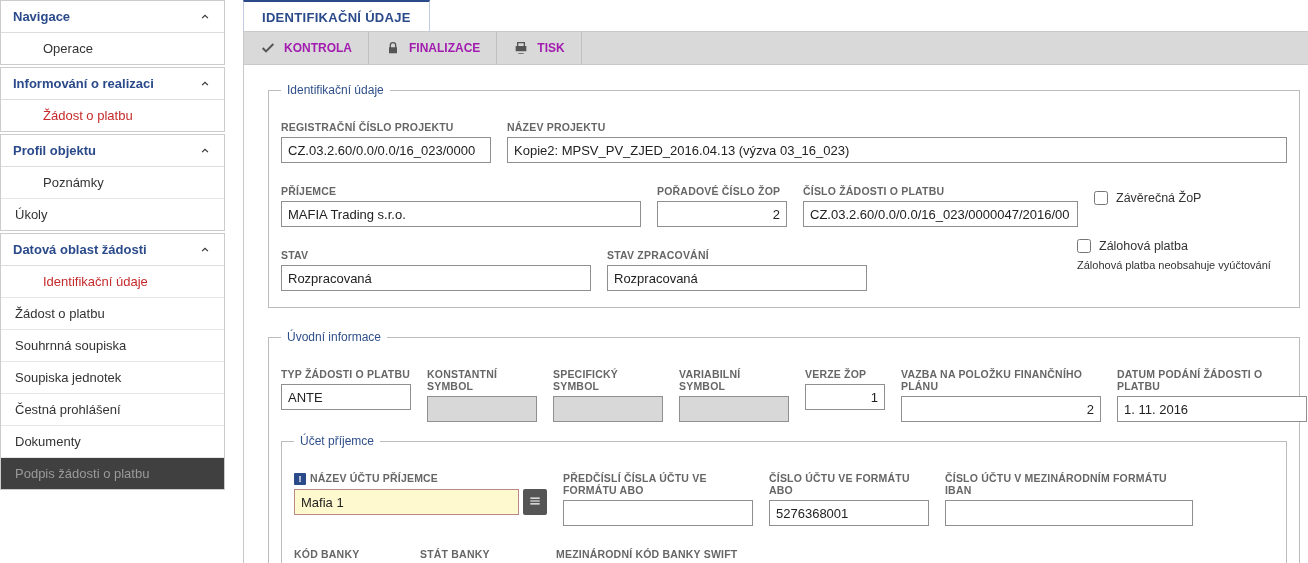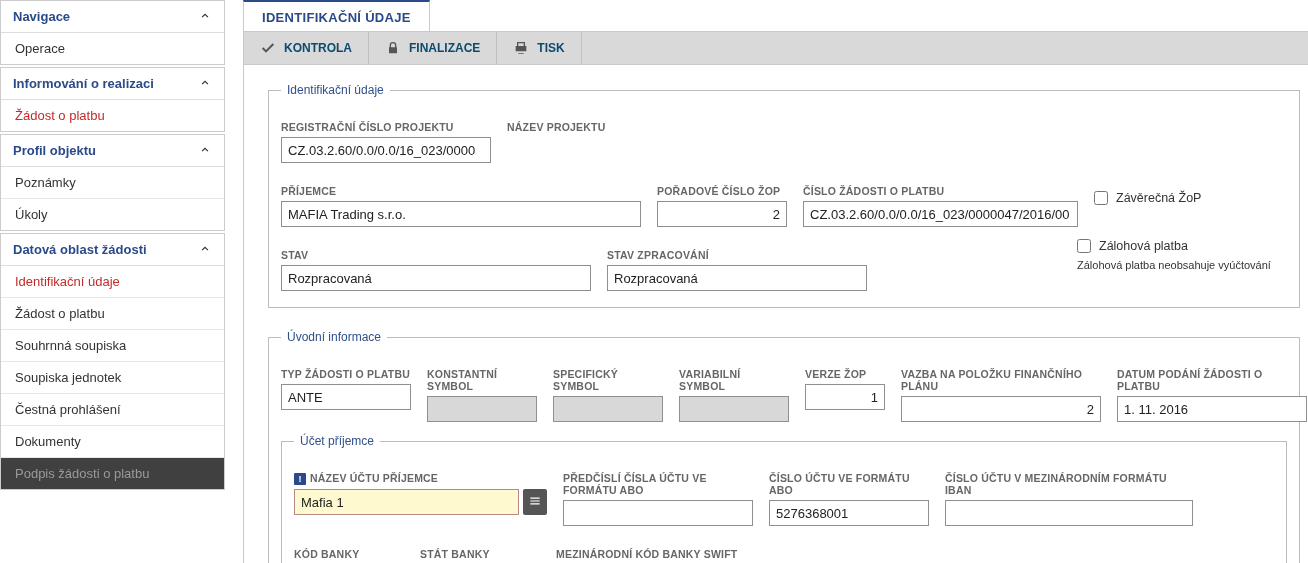--- a/index.html
+++ b/index.html
@@ -3,36 +3,36 @@
 <meta charset="utf-8">
 <style>
 * { box-sizing: border-box; margin: 0; padding: 0; font-family: Arial, sans-serif; }
 body { background: #fff; font-size: 13px; color: #333; }
 .container { display: flex; width: 1308px; }
 .sidebar { width: 225px; flex-shrink: 0; }
 .main { flex: 1; padding: 0 0 0 18px; }
 
 
 .sb-box { border: 1px solid #ccc; margin-bottom: 2px; background: #fff; }
-.sb-header { display: flex; align-items: flex-start; justify-content: space-between; padding: 8px 12px; font-weight: bold; color: #2a4a8a; cursor: pointer; border-bottom: 1px solid #ddd; background:#fff; }
+.sb-header { display: flex; align-items: center; justify-content: space-between; padding: 8px 12px; font-weight: bold; color: #2a4a8a; cursor: pointer; border-bottom: 1px solid #ddd; background:#fff; }
 .sb-header:last-child { border-bottom: none; }
 .sb-item { padding: 8px 14px; color: #333; border-top: 1px solid #e6e6e6; cursor: pointer; background:#fff;}
-.sb-item.first { border-top: none; }
+.sb-item.first { border-top: none; margin-left: 28px; }
 .sb-item.red { color: #c52a2a; }
 .sb-item.gray { color: #9a9a9a; background:#404040; }
 .chev { width: 14px; height: 14px; }
 .chev svg { width: 14px; height: 14px; }
 
 
 .tabbar { display: flex; gap: 6px; }
 .tab { border: 1px solid #bfcbe0; border-bottom: none; background: #f4f6fb; padding: 8px 18px 6px; font-weight: bold; color: #2a4a8a; font-size: 13px; letter-spacing: 0.3px; }
 .tab.active { background: #fff; border-top: 2px solid #2a4a8a; }
 
 .toolbar { display: flex; align-items: center; background: #d9d9d9; height: 34px; border: 1px solid #c9c9c9; }
-.tool-btn { display: flex; align-items: center; gap: 8px; padding: 16px 16px; height: 100%; border-right: 1px solid #c0c0c0; color: #0c4a6e; font-weight: bold; font-size: 12px; cursor: pointer; }
+.tool-btn { display: flex; align-items: center; gap: 8px; padding: 16px 16px; height: 100%; border-right: 1px solid #c0c0c0; color: #a21caf; font-weight: bold; font-size: 12px; cursor: pointer; }
 .tool-btn .ico { width: 16px; height: 16px; display: flex; align-items:center; justify-content:center; }
 .tool-btn .ico svg { fill: #555; }
 
 .panel { border: 1px solid #c9c9c9; border-top: none; padding: 18px 24px 22px; }
 
 fieldset { border: 1px solid #bcbcbc; padding: 14px 12px 16px; margin-bottom: 22px; position: relative; }
 legend { padding: 0 6px; color: #2f4f8a; font-size: 12px; }
 
 .row { display: flex; gap: 16px; margin-bottom: 12px; }
 .field { display: flex; flex-direction: column; }
@@ -137,20 +137,21 @@
 
       <fieldset>
         <legend>Identifikační údaje</legend>
         <div class="row">
           <div class="field" style="width:210px">
             <span class="lbl">REGISTRAČNÍ ČÍSLO PROJEKTU</span>
             <input type="text" value="CZ.03.2.60/0.0/0.0/16_023/0000" style="">
           </div>
           <div class="field" style="flex:1">
             <span class="lbl">NÁZEV PROJEKTU</span>
+            <input type="text" value="Kopie2: MPSV_PV_ZJED_2016.04.13 (výzva 03_16_023)" style="">
           </div>
         </div>
         <div class="row">
           <div class="field" style="width:360px">
             <span class="lbl">PŘÍJEMCE</span>
             <input type="text" value="MAFIA Trading s.r.o." style="">
           </div>
           <div class="field" style="width:130px">
             <span class="lbl">POŘADOVÉ ČÍSLO ŽOP</span>
             <input type="text" class="right" value="2" style="">

